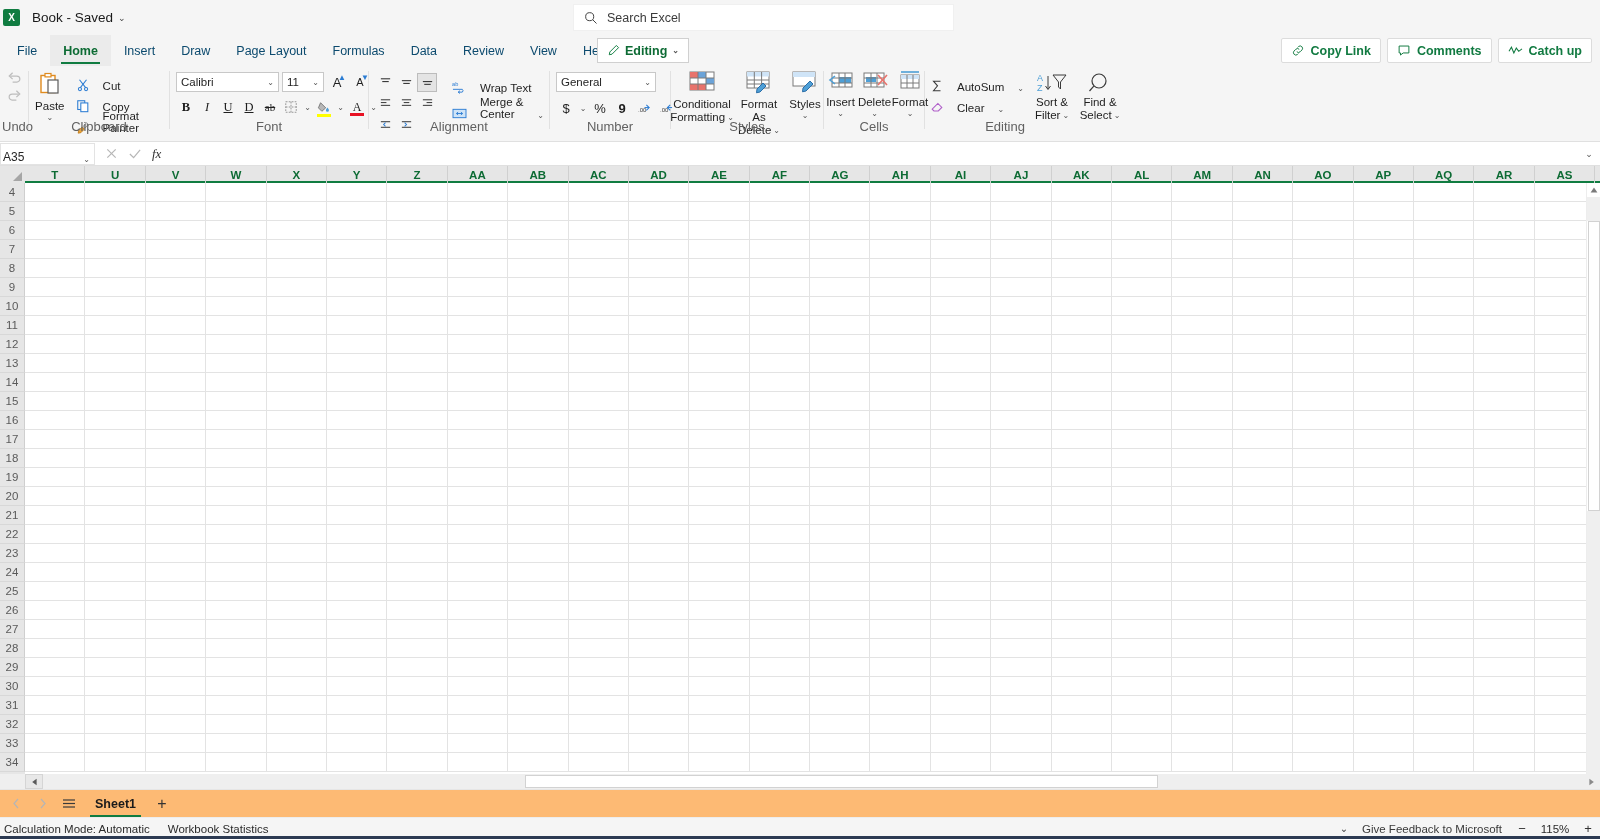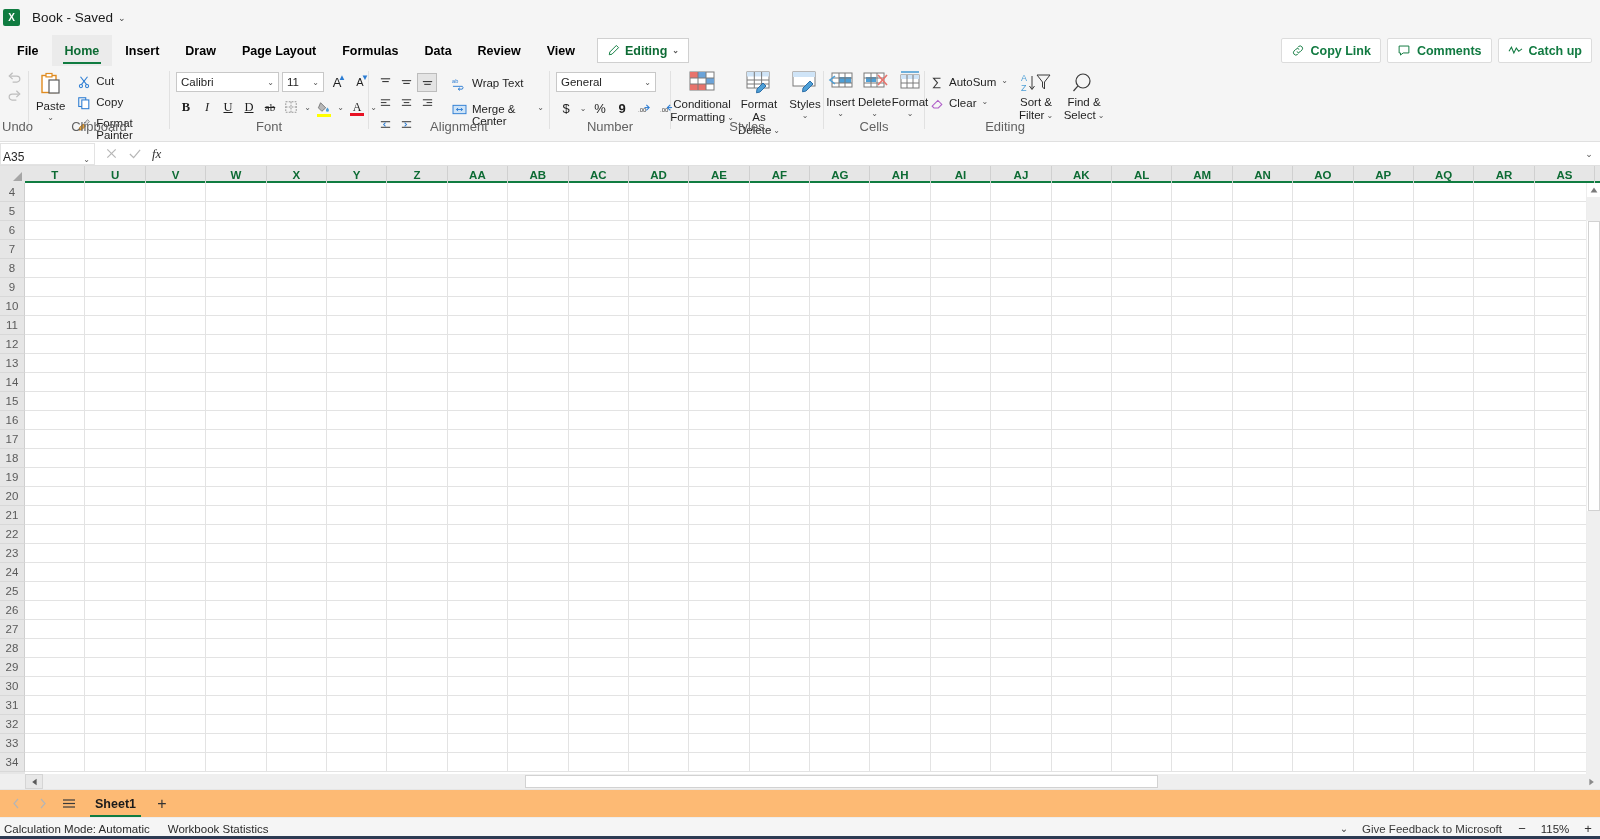--- a/index.html
+++ b/index.html
@@ -34,21 +34,21 @@
   .search-wrap .ph { color: #3b3b3b; font-size: 12.5px; }
   svg { display: block; }
 
   
   .tabrow {
     height: 31px; background: #f5f5f5; display: flex; align-items: stretch;
     position: relative; flex: 0 0 31px; padding-left: 4px;
   }
   .tab {
     padding: 0 13px; display: flex; align-items: center; font-size: 12.5px;
-    color: #000000; cursor: pointer; position: relative; font-weight: bold;
+    color: #0c4a6e; cursor: pointer; position: relative;
   }
   .tab.active { font-weight: bold; color: #0d6b34; background: #ebebeb; }
   .tab.active::after {
     content: ""; position: absolute; left: 11px; right: 11px; bottom: 2px;
     height: 2.5px; background: #107c41;
   }
   .editing-btn {
     position: absolute; left: 597px; top: 3px; height: 25px;
     border: 1px solid #d0d0d0; background: #fff; display: flex; align-items: center;
     gap: 5px; padding: 0 9px; color: #0d6b34; font-weight: bold; font-size: 12.5px;
@@ -73,21 +73,21 @@
   }
   .grp-sep { width: 1px; background: #e1e1e1; height: 58px; margin-top: 5px; align-self: flex-start; }
 
   .bigbtn {
     display: flex; flex-direction: column; align-items: center; justify-content: flex-start;
     padding: 4px 6px 0; cursor: pointer; font-size: 11.5px; color: #1f1f1f; line-height: 1.15;
     text-align: center;
   }
   .bigbtn .cap { margin-top: 2px; }
   .smallbtn {
-    display: flex; align-items: flex-start; gap: 5px; padding: 2px 5px;
+    display: flex; align-items: flex-end; gap: 13px; padding: 2px 5px;
     cursor: pointer; font-size: 11.5px; color: #1f1f1f; height: 21px;
   }
   .icobox { display: flex; align-items: center; justify-content: center; }
   .dd { font-size: 8px; color: #555; }
 
   
   .undogrp { width: 28px; position: relative; }
   .undo-ico { padding: 3px 0 0 6px; }
   .undogrp .grp-label { text-align: left; padding-left: 2px; }
 
@@ -223,20 +223,29 @@
 </head>
 <body>
 
 <div id="app">
 
   <div class="titlebar">
     <div class="xl-logo">X</div>
     <div class="doc-title">
       <span>Book  -  Saved</span>
       <span class="caret">⌄</span>
+    </div>
+    <div class="search-wrap">
+      <span>
+        <svg width="14" height="14" viewBox="0 0 16 16">
+            <circle cx="6.5" cy="6.5" r="4.6" fill="none" stroke="#3b3b3b" stroke-width="1.1"></circle>
+            <line x1="10" y1="10" x2="14.3" y2="14.3" stroke="#3b3b3b" stroke-width="1.1"></line>
+          </svg>
+      </span>
+      <span class="ph">Search Excel</span>
     </div>
   </div>
 
   <div class="tabrow">
     <div class="tab">
         <span>File</span>
       </div>
     <div class="tab active">
         <span>Home</span>
       </div>

